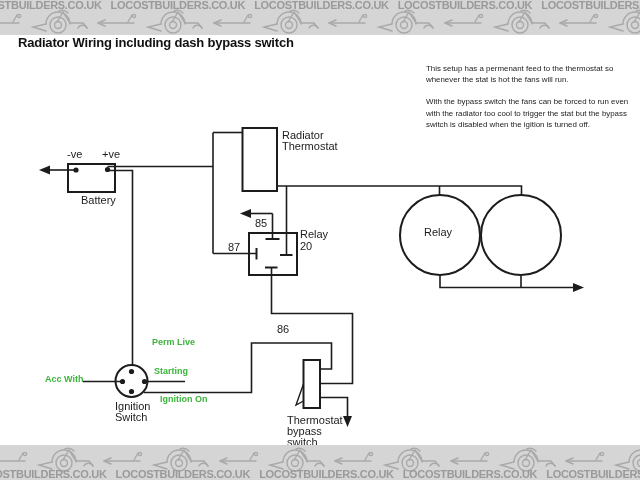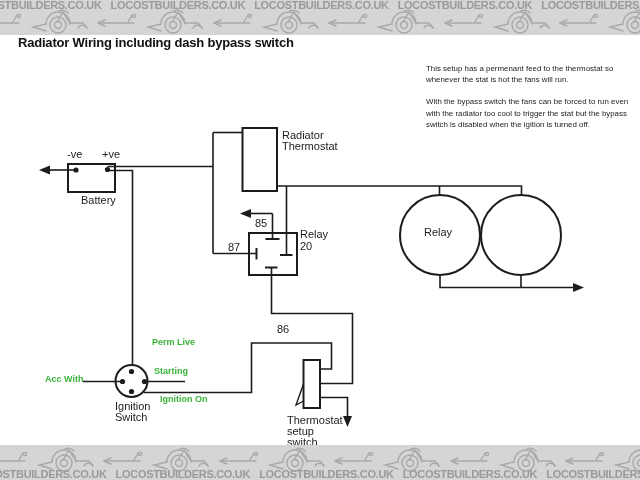--- a/index.html
+++ b/index.html
@@ -165,21 +165,21 @@
   <div class="lbl green" style="left:154px;top:366px;">Starting</div>
   <div class="lbl green" style="left:160px;top:394px;">Ignition On</div>
 
   <div class="lbl" style="left:115px;top:401px;">
     <div>Ignition</div>
     <div>Switch</div>
   </div>
 
   <div class="lbl" style="left:287px;top:415px;">
     <div>Thermostat</div>
-    <div>setup</div>
+    <div>bypass</div>
     <div>switch</div>
   </div>
 
   <div class="banner banner-bottom">
     <div class="banner-icons">
       <svg width="110" height="26">
           <use href="#car-doodle"></use>
         </svg>
       <svg width="110" height="26">
           <use href="#car-doodle"></use>

